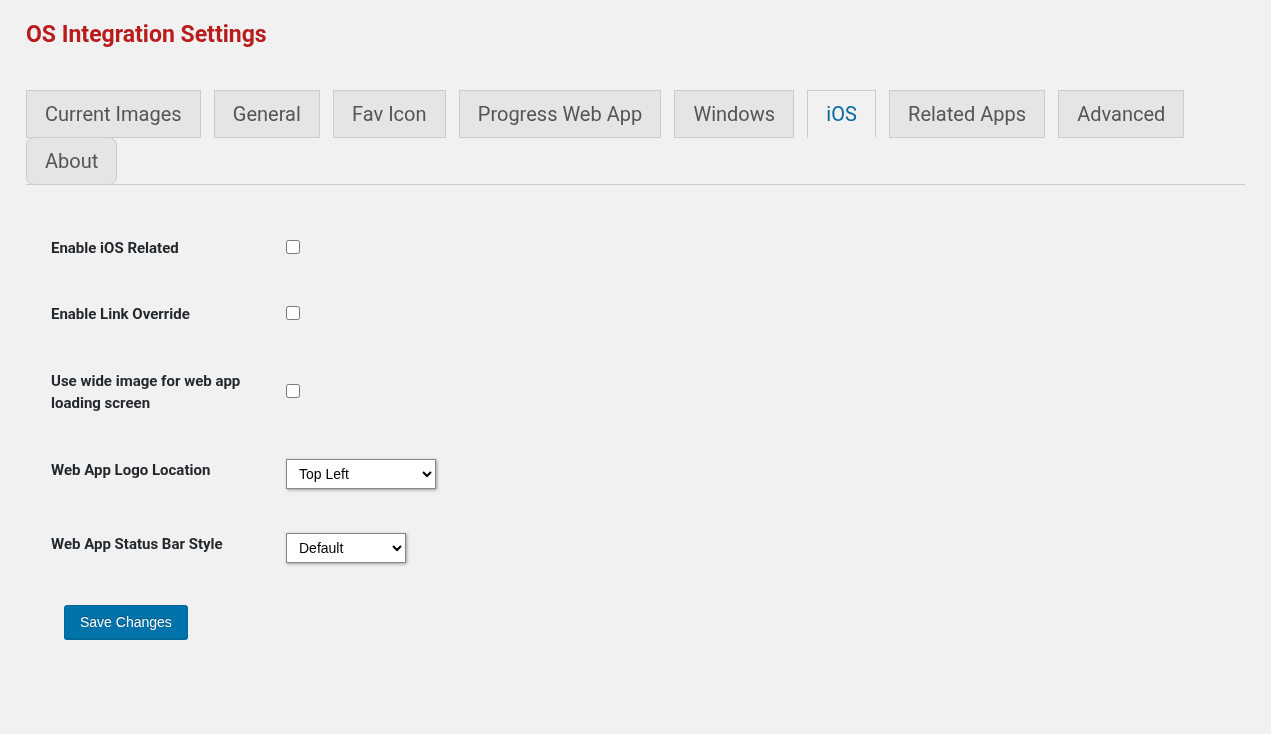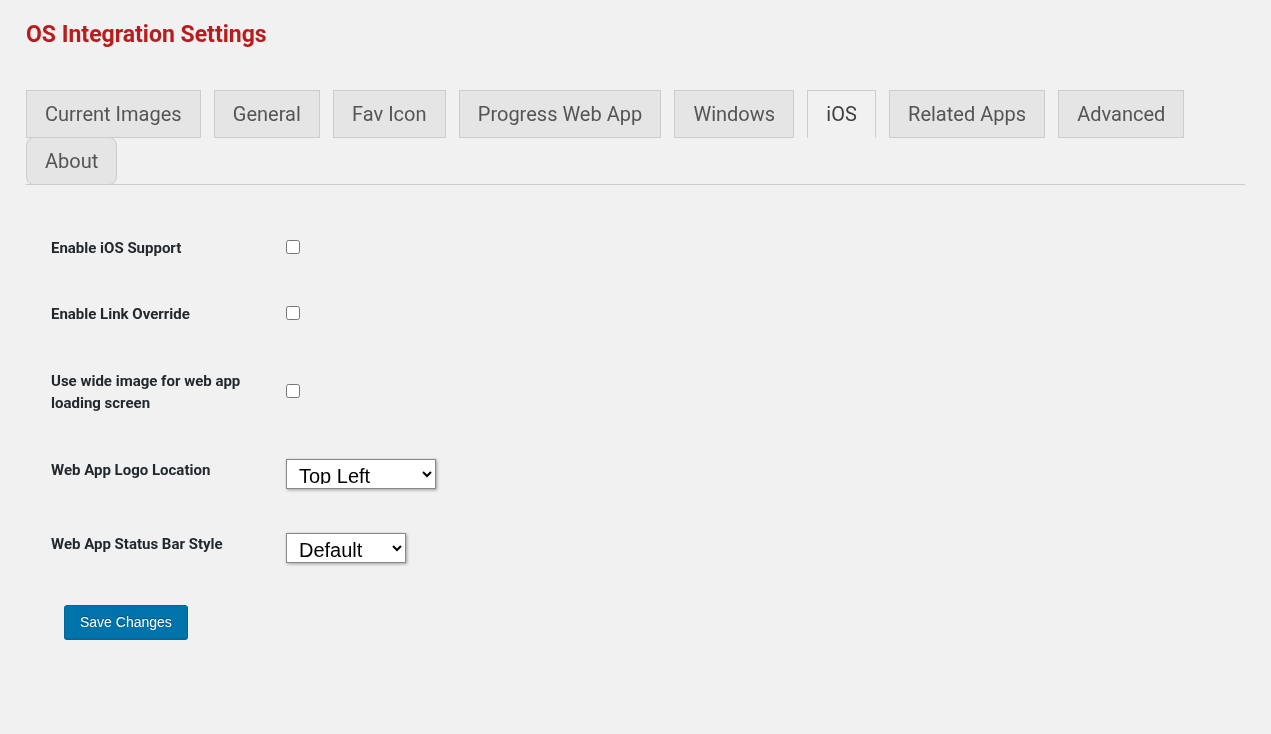--- a/index.html
+++ b/index.html
@@ -45,21 +45,21 @@
       text-decoration: none;
       cursor: pointer;
     }
     .nav-tab:last-child {
       margin-right: 0;
       border-radius: 8px;
     }
     .nav-tab-active {
       background: #f1f1f1;
       border-bottom: 1px solid #f1f1f1;
-      color: #404040;
+      color: #0369a1;
     }
     .form-table {
       width: 100%;
       margin-top: 30px;
       border-collapse: collapse;
     }
     .form-table tr {
       vertical-align: top;
     }
     .form-table th {
@@ -79,21 +79,21 @@
     .checkbox-cell {
       padding-top: 24px;
     }
     input[type="checkbox"] {
       width: 14px;
       height: 14px;
       margin: 0;
       cursor: pointer;
     }
     select {
-      font-size: 20px;
+      font-size: 14px;
       padding: 4px 24px 4px 8px;
       border: 1px solid #888;
       background: #fff;
       height: 30px;
       box-shadow: 1px 1px 3px rgba(0,0,0,0.35);
       cursor: pointer;
       -webkit-appearance: menulist;
       appearance: menulist;
     }
     .select-logo {
@@ -131,21 +131,21 @@
     <a class="nav-tab">Windows</a>
     <a class="nav-tab nav-tab-active">iOS</a>
     <a class="nav-tab">Related Apps</a>
     <a class="nav-tab">Advanced</a>
     <a class="nav-tab">About</a>
   </div>
 
   <table class="form-table">
     <tbody>
       <tr>
-        <th>Enable iOS Support</th>
+        <th>Enable iOS Related</th>
         <td class="checkbox-cell">
           <input type="checkbox" style="">
         </td>
       </tr>
       <tr>
         <th>Enable Link Override</th>
         <td class="checkbox-cell">
           <input type="checkbox" style="">
         </td>
       </tr>

